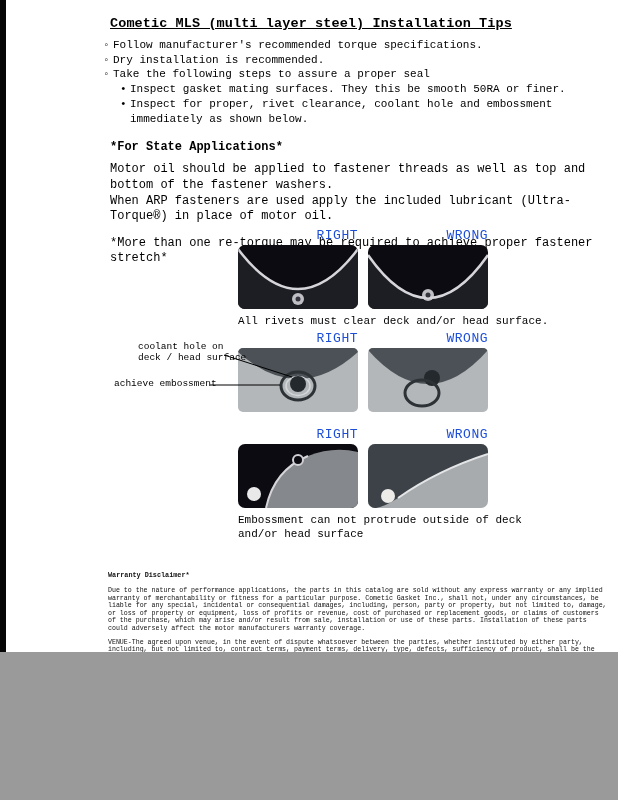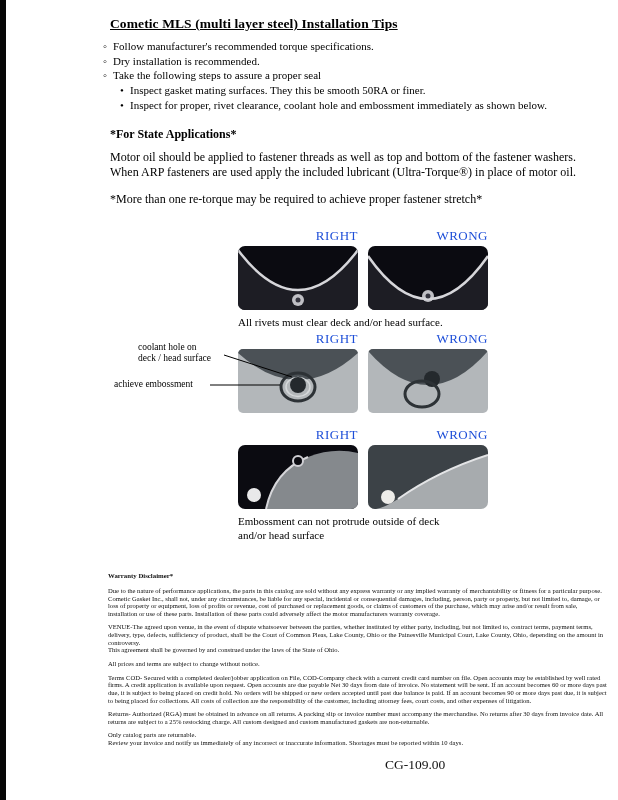--- a/index.html
+++ b/index.html
@@ -1,17 +1,17 @@
 <!DOCTYPE html>
 <html><head>
 <meta charset="utf-8">
 <style>
   html,body{margin:0;padding:0;background:#9a9a9a;}
-  .page{position:relative;width:618px;height:800px;background:#ffffff;
-        font-family:Liberation Serif, serif;color:#000;overflow:hidden;margin:0 auto;}
+  .page{position:relative;width:618px;height:652px;background:#ffffff;
+        font-family:Liberation Mono, monospace;color:#000;overflow:hidden;margin:0 auto;}
   .left-strip{position:absolute;left:0;top:0;width:6px;height:100%;background:#060606;}
   .content{position:absolute;left:100px;top:16px;width:508px;}
   .title{font-size:13.5px;font-weight:bold;text-decoration:underline;margin:0 0 7px 10px;letter-spacing:.1px;}
   .bullet-row{display:flex;font-size:11px;line-height:1.34;margin-left:3px;}
   .bullet-row .glyph{flex:0 0 10px;width:10px;}
   .bullet-row.sub{margin-left:20px;}
   .diesel-heading{font-size:12px;font-weight:bold;margin:14px 0 8px 10px;}
   .para{font-size:12px;line-height:1.3;margin:0 0 11px 10px;white-space:pre-line;}
   .figure{position:absolute;left:100px;width:508px;}
   .fig1{top:228px;}

